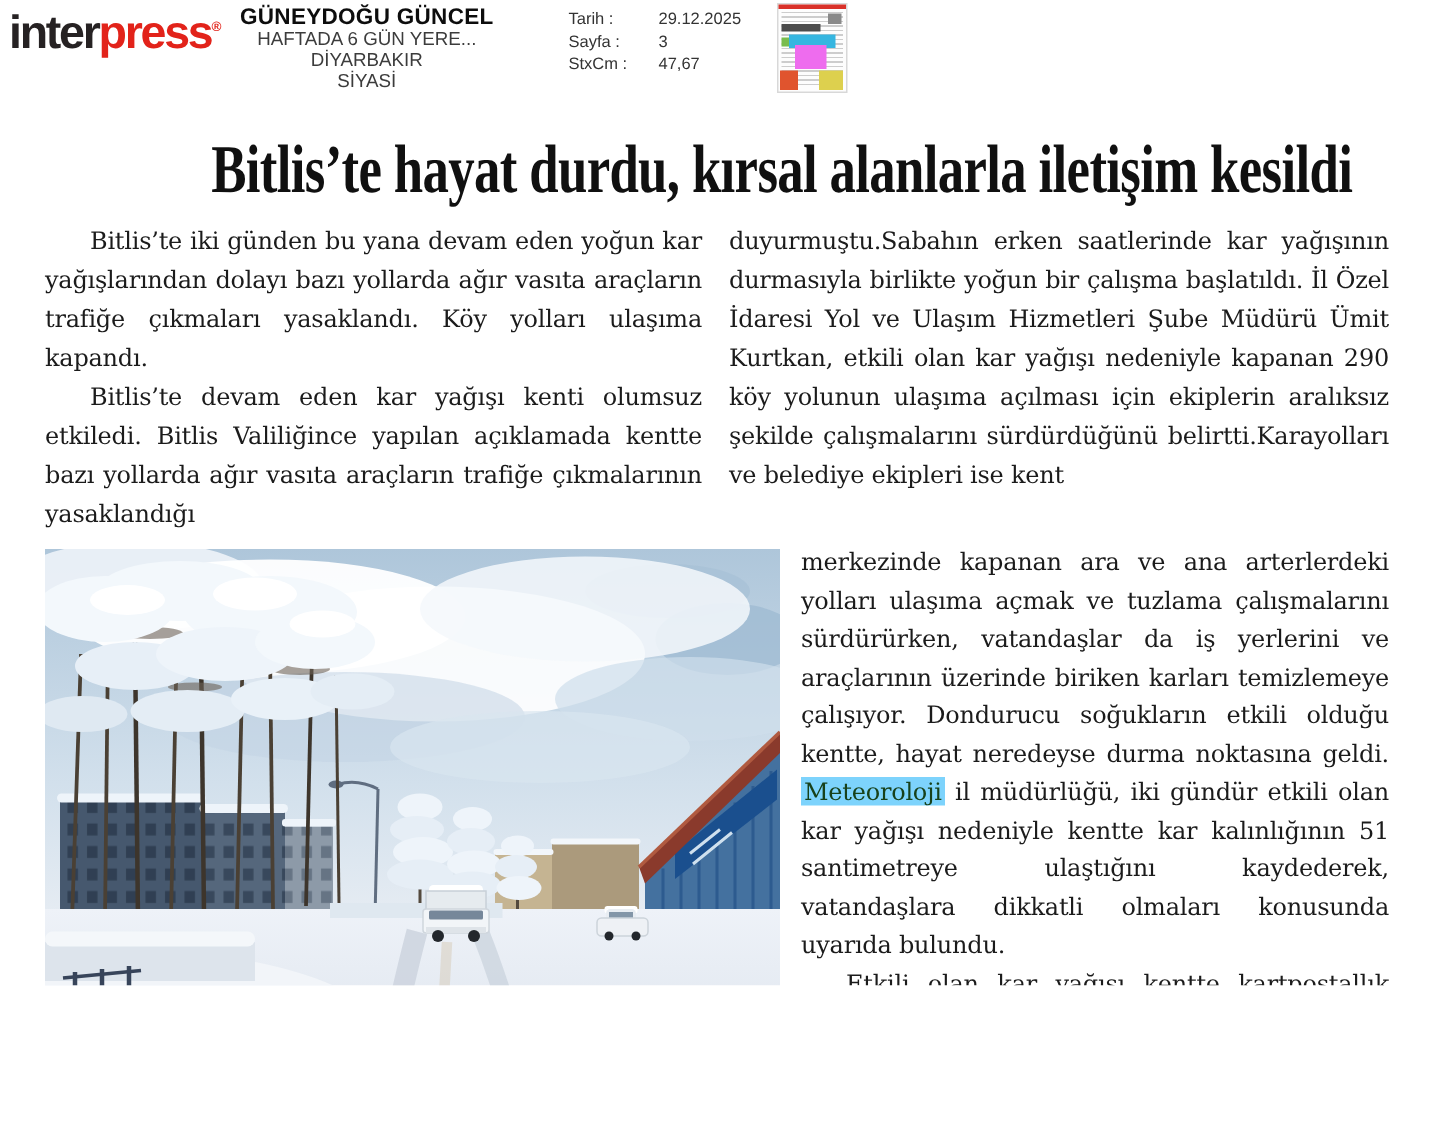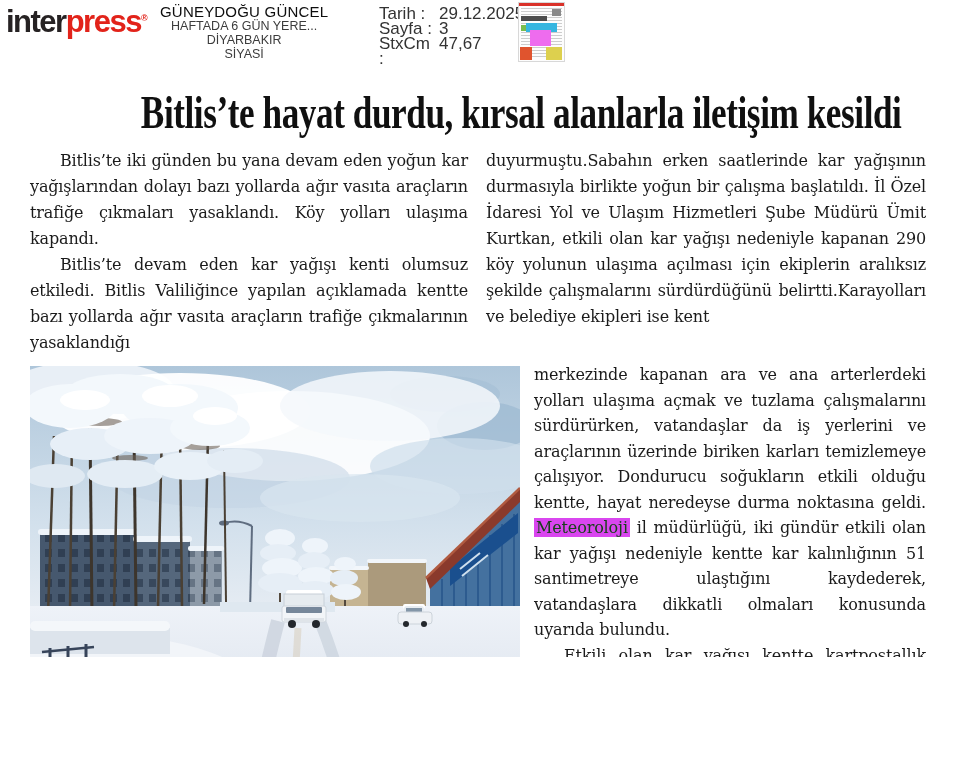--- a/index.html
+++ b/index.html
@@ -5,24 +5,24 @@
   html,body{margin:0;padding:0;background:#fff;}
   .page{position:relative;width:953px;height:657px;background:#fff;overflow:hidden;
         font-family:"Liberation Sans",sans-serif;}
 
   
   .logo{position:absolute;left:6px;top:4px;font-weight:800;font-size:31px;
         letter-spacing:-1.5px;font-family:"Liberation Sans",sans-serif;color:#262223;}
   .logo .red{color:#e2231a;}
   .logo .reg{color:#e2231a;font-size:9px;vertical-align:super;letter-spacing:0;}
   .pub{position:absolute;left:160px;top:5px;line-height:14px;}
-  .pub .name{font-weight:normal;font-size:15px;color:#0d0d0d;letter-spacing:.2px;}
+  .pub .name{font-weight:bold;font-size:15px;color:#0d0d0d;letter-spacing:.2px;}
   .pub .sub{font-size:12.5px;color:#3c3c3c;text-align:center;}
   .meta{position:absolute;left:379px;top:6px;display:grid;
-        grid-template-columns:60px auto;font-size:17px;color:#333;line-height:15px;}
+        grid-template-columns:60px auto;font-size:11px;color:#333;line-height:15px;}
   .thumb{position:absolute;left:519px;top:3px;width:45px;height:58px;background:#fdfdfd;
          box-shadow:0 0 0 1px #d8d8d8;}
   .thumb div{position:absolute;}
   .t-red{left:0;top:0;width:45px;height:3px;background:#d93129;}
   .t-lines{left:2px;top:5px;width:41px;height:50px;opacity:.65;
     background:repeating-linear-gradient(180deg,#b3b3b3 0 1px,transparent 1px 3px);}
   .t-img{left:33px;top:6px;width:9px;height:7px;background:#8a8a8a;}
   .t-head{left:2px;top:13px;width:26px;height:5px;background:#4c4c4c;}
   .t-green{left:2px;top:22px;width:5px;height:6px;background:#79bd4e;}
   .t-cyan{left:7px;top:20px;width:31px;height:9px;background:#36b6e0;}
@@ -38,21 +38,21 @@
 
   
   .btxt{font-family:"DejaVu Serif","Liberation Serif",serif;font-size:16px;
         line-height:26px;color:#1b1b1b;text-align:justify;letter-spacing:-.15px;
         hyphens:auto;-webkit-hyphens:auto;}
   .btxt p{margin:0;}
   .indent{text-indent:30px;}
   .col-left{position:absolute;left:30px;top:148px;width:438px;}
   .col-right-wide{position:absolute;left:486px;top:148px;width:440px;}
   .col-right-narrow{position:absolute;left:534px;top:362px;width:392px;line-height:25.5px;}
-  .hl{background:#d946ef;color:#17411a;padding:0 2px;}
+  .hl{background:#7dd3fc;color:#17411a;padding:0 2px;}
 
   
   .photo{position:absolute;left:30px;top:366px;width:490px;height:350px;overflow:hidden;}
   .photo svg{display:block;}
   .wm{position:absolute;left:0;right:0;bottom:4px;height:22px;
       background:rgba(255,255,255,.55);display:flex;align-items:center;}
   .wm .agency{margin-left:12px;font-weight:900;font-size:10px;letter-spacing:.5px;
       color:#1a2238;font-family:"Liberation Sans",sans-serif;}
   .wm .agency .k{color:#d8201d;}
   .wm .site{flex:1;text-align:center;font-size:8.5px;color:#7a828c;}

